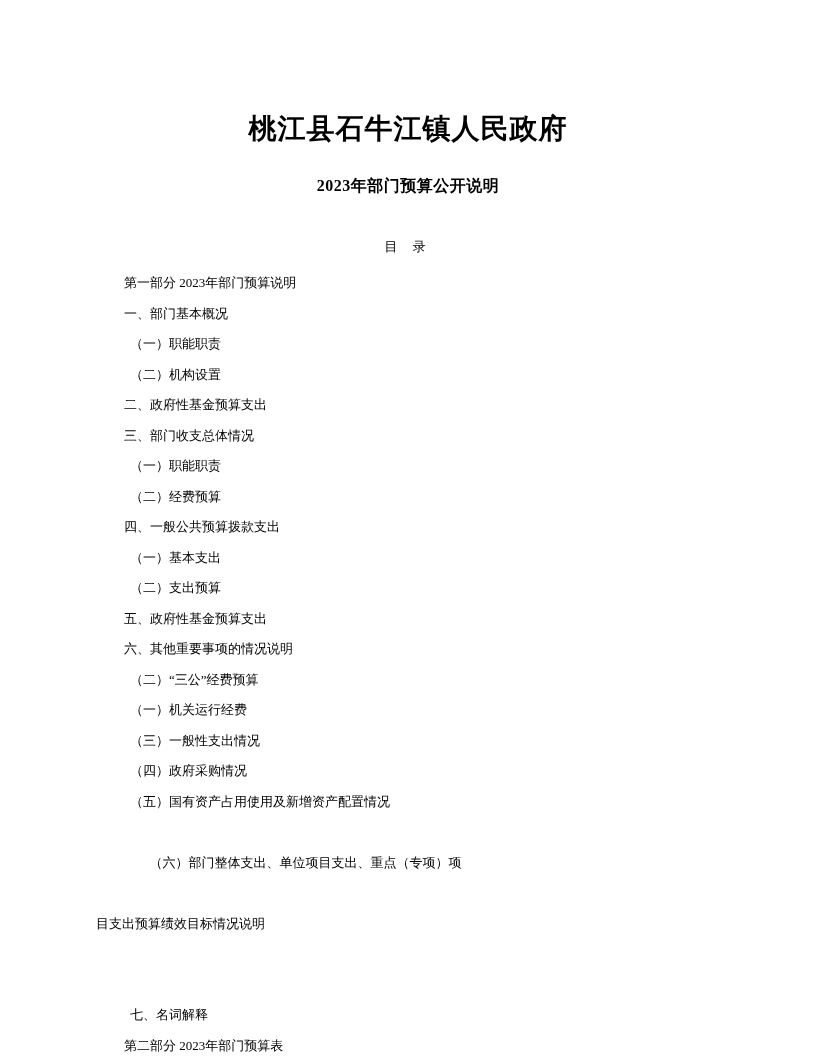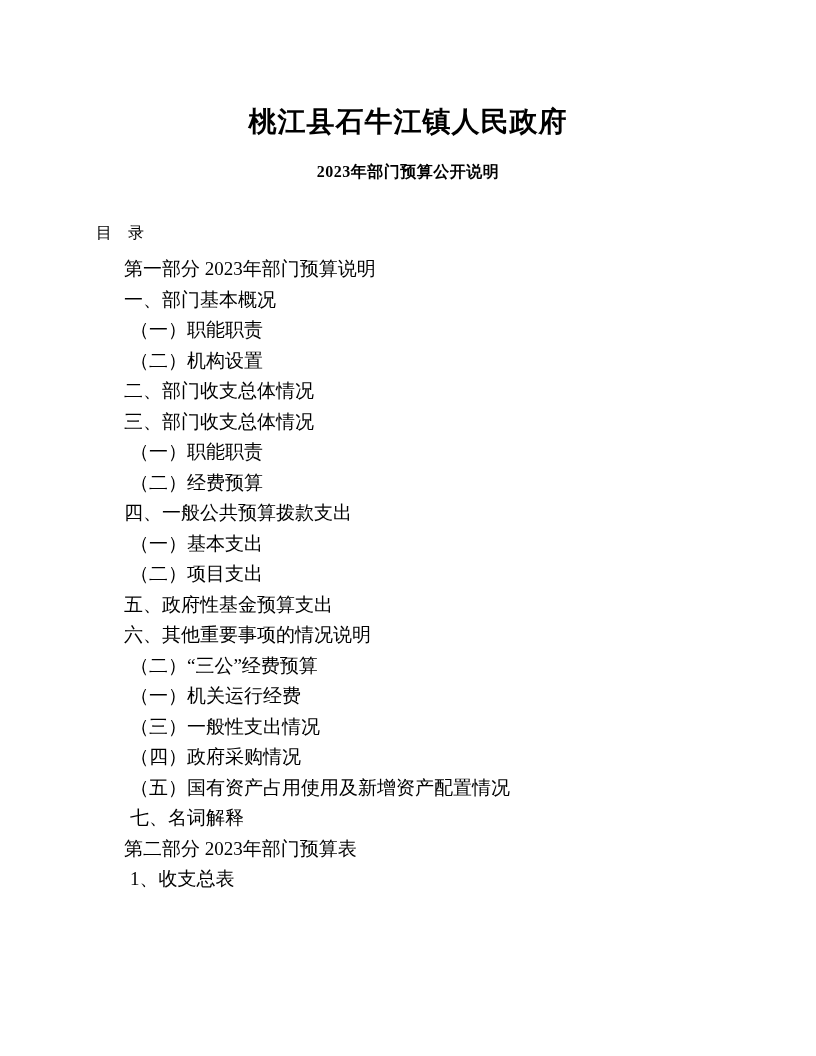--- a/index.html
+++ b/index.html
@@ -20,42 +20,43 @@
     height: 1056px;
     box-sizing: border-box;
     padding: 92px 96px 60px 96px;
   }
   .doc-title {
     text-align: center;
     font-weight: bold;
     font-size: 28px;
     line-height: 42px;
     letter-spacing: 1px;
-    margin: 9px;
+    margin: 16px;
   }
   .doc-subtitle {
     text-align: center;
     font-size: 16px;
     line-height: 40px;
     letter-spacing: 0.5px;
     margin: 0 0 26px 0;
   }
   .toc-heading {
-    font-size: 16px;
+    text-align: center;
+    font-size: 13px;
     line-height: 30px;
     letter-spacing: 6px;
     margin: 0 0 6px 0;
   }
   .toc-list {
     margin: 0;
     padding: 0;
     list-style: none;
   }
   .toc-item {
-    font-size: 19px;
+    font-size: 13px;
     line-height: 30.5px;
     white-space: pre-wrap;
   }
   .indent-1 { padding-left: 28px; }
   .indent-2 { padding-left: 34px; }
   .wrap-item {
     padding-left: 34px;
     text-indent: 0;
   }
   .wrap-item .cont {
@@ -71,33 +72,37 @@
   <h1 class="doc-title">桃江县石牛江镇人民政府</h1>
   <h2 class="doc-subtitle">2023年部门预算公开说明</h2>
 
   <div class="toc-heading">目 录</div>
 
   <ul class="toc-list">
     <li class="toc-item indent-1">第一部分 2023年部门预算说明</li>
     <li class="toc-item indent-1">一、部门基本概况</li>
     <li class="toc-item indent-2">（一）职能职责</li>
     <li class="toc-item indent-2">（二）机构设置</li>
-    <li class="toc-item indent-1">二、部门收支总体情况</li>
+    <li class="toc-item indent-1">二、政府性基金预算支出</li>
     <li class="toc-item indent-1">三、部门收支总体情况</li>
     <li class="toc-item indent-2">（一）职能职责</li>
     <li class="toc-item indent-2">（二）经费预算</li>
     <li class="toc-item indent-1">四、一般公共预算拨款支出</li>
     <li class="toc-item indent-2">（一）基本支出</li>
-    <li class="toc-item indent-2">（二）项目支出</li>
+    <li class="toc-item indent-2">（二）支出预算</li>
     <li class="toc-item indent-1">五、政府性基金预算支出</li>
     <li class="toc-item indent-1">六、其他重要事项的情况说明</li>
     <li class="toc-item indent-2">（二）“三公”经费预算</li>
     <li class="toc-item indent-2">（一）机关运行经费</li>
     <li class="toc-item indent-2">（三）一般性支出情况</li>
     <li class="toc-item indent-2">（四）政府采购情况</li>
     <li class="toc-item indent-2">（五）国有资产占用使用及新增资产配置情况</li>
+    <li class="toc-item wrap-item">
+      <span>（六）部门整体支出、单位项目支出、重点（专项）项</span>
+      <span class="cont">目支出预算绩效目标情况说明</span>
+    </li>
     <li class="toc-item indent-2">七、名词解释</li>
     <li class="toc-item indent-1">第二部分 2023年部门预算表</li>
     <li class="toc-item indent-2">1、收支总表</li>
 
   </ul>
 
 </div>
 
 </body></html>

